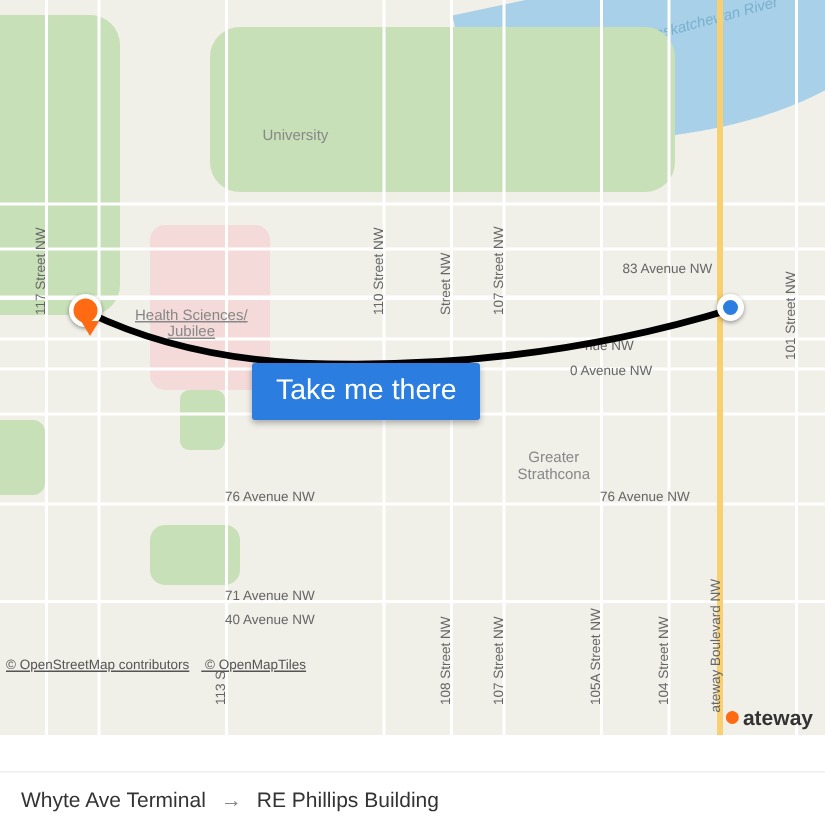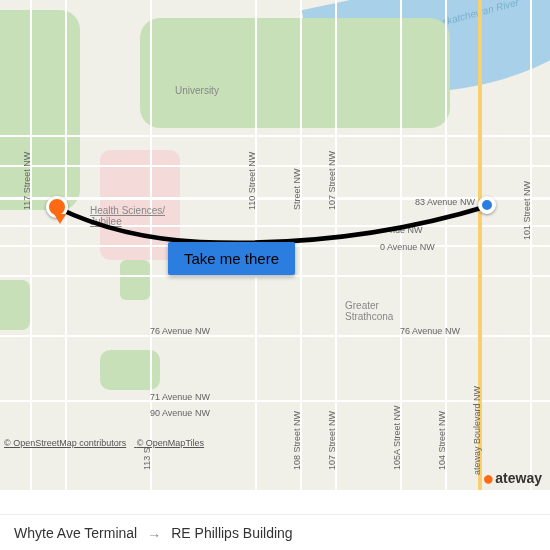--- a/index.html
+++ b/index.html
@@ -12,27 +12,27 @@
   .park2 { top: 10px; left: -20px; width: 100px; height: 200px; border-radius: 20px; }
   .park3 { top: 150px; left: 100px; width: 80px; height: 110px; border-radius: 10px; background: #f5dada; }
   .park4 { top: 280px; left: -10px; width: 40px; height: 50px; border-radius: 8px; }
   .park5 { top: 260px; left: 120px; width: 30px; height: 40px; border-radius: 6px; }
   .park6 { top: 350px; left: 100px; width: 60px; height: 40px; border-radius: 10px; }
   .road { position: absolute; background: #fff; }
   .road-h { height: 2px; width: 100%; }
   .road-v { width: 2px; height: 100%; }
   .road-label { position: absolute; font-size: 9px; color: #666; white-space: nowrap; }
   .road-label-v { transform: rotate(-90deg); transform-origin: left bottom; }
-  .neighborhood { position: absolute; font-size: 10px; color: #888; }
+  .neighborhood { position: absolute; font-size: 10px; color: #888; text-align: center; }
   .route { position: absolute; top: 0; left: 0; width: 550px; height: 490px; pointer-events: none; }
   .pin { position: absolute; width: 18px; height: 18px; border-radius: 50%; border: 4px solid #fff; box-shadow: 0 1px 3px rgba(0,0,0,0.4); }
   .pin-start { background: #2b7ee0; top: 196px; right: 54px; }
   .pin-end { background: #ff6a13; top: 196px; left: 46px; width: 22px; height: 22px; border-width: 3px; }
   .pin-end::after { content: ""; position: absolute; left: 4.5px; top: 15px; border-left: 6px solid transparent; border-right: 6px solid transparent; border-top: 10px solid #ff6a13; }
-  .cta { position: absolute; top: 242px; left: 168px; background: #2b7ee0; color: #000000; padding: 8px 16px; font-size: 15px; border-radius: 2px; cursor: pointer; box-shadow: 0 2px 4px rgba(0,0,0,0.3); }
+  .cta { position: absolute; top: 242px; left: 168px; background: #2b7ee0; color: #ffffff; padding: 8px 16px; font-size: 19px; border-radius: 2px; cursor: pointer; box-shadow: 0 2px 4px rgba(0,0,0,0.3); }
   .attrib { position: absolute; left: 4px; bottom: 42px; font-size: 9px; color: #555; text-decoration: underline; }
   .attrib span { margin-right: 8px; }
   .footer { position: absolute; bottom: 0; left: 0; width: 100%; height: 36px; background: #fff; display: flex; align-items: center; padding: 0 14px; font-size: 14px; color: #333; border-top: 1px solid #eee; }
   .footer .arrow { margin: 0 10px; color: #888; }
   .moovit-logo { position: absolute; right: 8px; bottom: 4px; font-size: 14px; font-weight: 700; color: #333; display: flex; align-items: center; }
   .moovit-logo .dot { color: #ff6a13; font-size: 20px; line-height: 0; margin-right: 1px; }
   .univ { top: 85px; left: 175px; }
   .hs { top: 205px; left: 90px; text-decoration: underline; }
   .strath { top: 300px; left: 345px; }
 </style>
@@ -75,27 +75,27 @@
   <div class="road-label road-label-v" style="left:257px; top:200px">110 Street NW</div>
   <div class="road-label road-label-v" style="left:302px; top:200px">Street NW</div>
   <div class="road-label road-label-v" style="left:337px; top:200px">107 Street NW</div>
   <div class="road-label road-label-v" style="left:302px; top:460px">108 Street NW</div>
   <div class="road-label road-label-v" style="left:337px; top:460px">107 Street NW</div>
   <div class="road-label road-label-v" style="left:402px; top:460px">105A Street NW</div>
   <div class="road-label road-label-v" style="left:447px; top:460px">104 Street NW</div>
   <div class="road-label road-label-v" style="left:482px; top:465px">ateway Boulevard NW</div>
   <div class="road-label road-label-v" style="left:532px; top:230px">101 Street NW</div>
 
-  <div class="road-label" style="top:197px; left:415px">83 Avenue NW</div>
+  <div class="road-label" style="top:174px; left:415px">83 Avenue NW</div>
   <div class="road-label" style="top:225px; left:390px">nue NW</div>
   <div class="road-label" style="top:242px; left:380px">0 Avenue NW</div>
   <div class="road-label" style="top:326px; left:150px">76 Avenue NW</div>
   <div class="road-label" style="top:326px; left:400px">76 Avenue NW</div>
   <div class="road-label" style="top:392px; left:150px">71 Avenue NW</div>
-  <div class="road-label" style="top:408px; left:150px">90 Avenue NW</div>
+  <div class="road-label" style="top:408px; left:150px">40 Avenue NW</div>
 
   <div class="neighborhood univ">University</div>
   <div class="neighborhood hs" style="white-space:pre-line">Health Sciences/
 Jubilee</div>
   <div class="neighborhood strath" style="white-space:pre-line;">Greater
 Strathcona</div>
 
   <svg class="route">
     <path d="M 488 206 Q 350 248 200 242 Q 120 238 58 208" stroke="#000" stroke-width="4.5" fill="none" stroke-linecap="round"></path>
   </svg>

